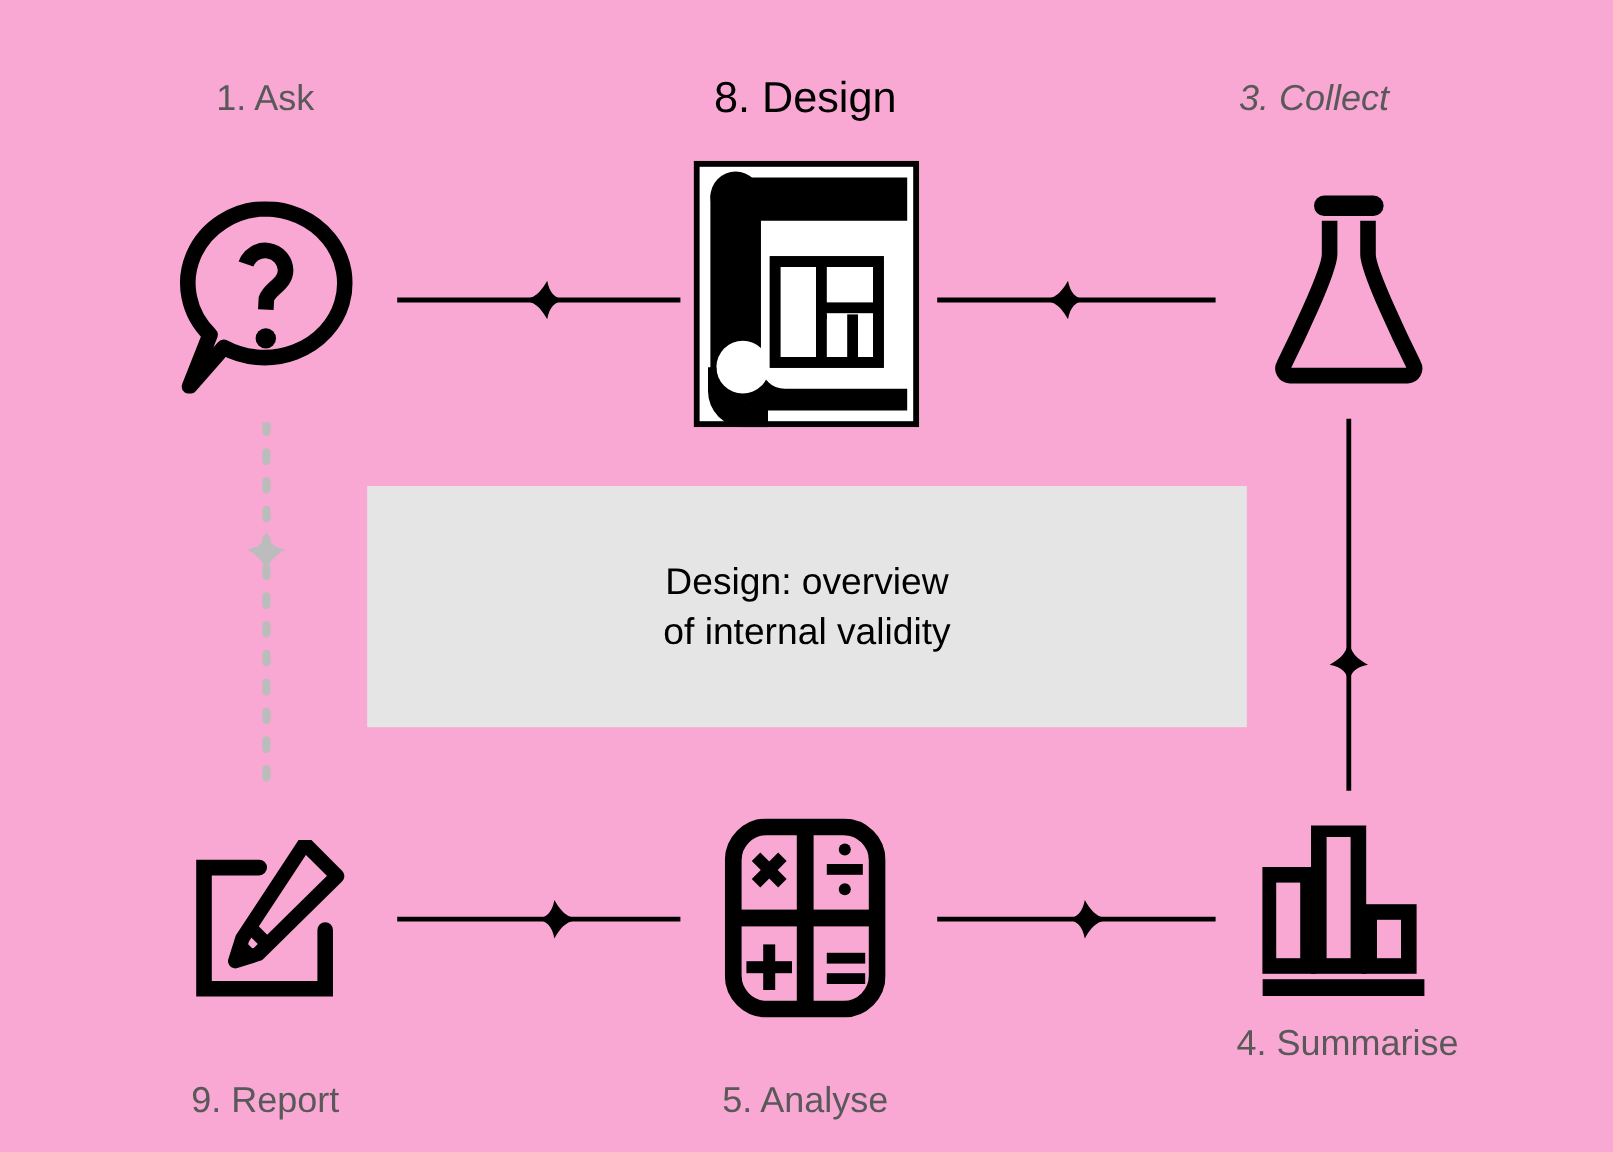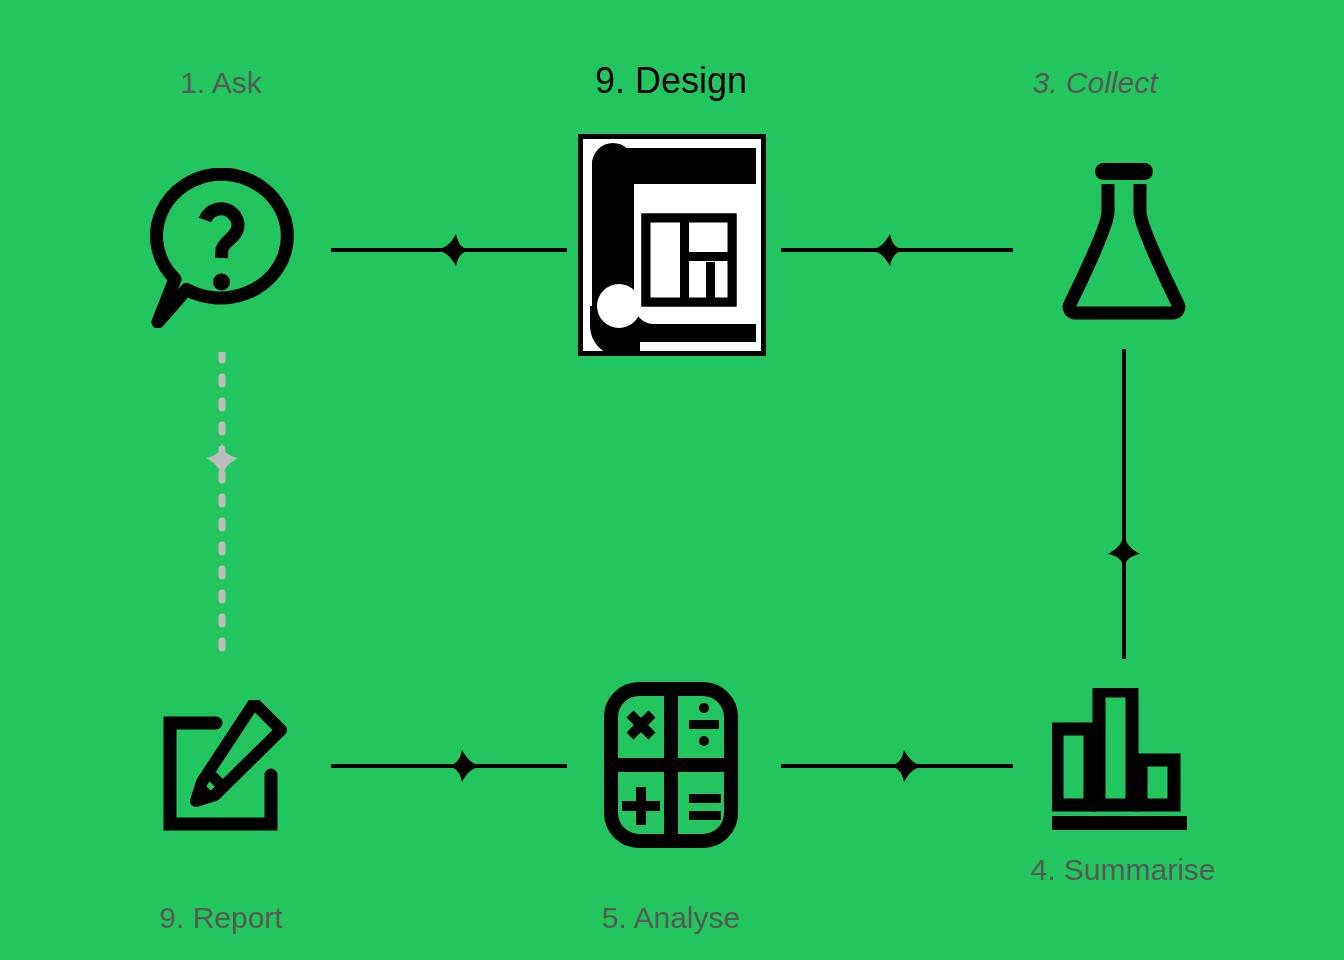--- a/index.html
+++ b/index.html
@@ -7,21 +7,21 @@
     padding: 0;
     background: #ffffff;
   }
   body {
     font-family: "Liberation Sans", sans-serif;
   }
   #canvas {
     position: relative;
     width: 1344px;
     height: 960px;
-    background: #22c55e;
+    background: #f9a8d4;
     overflow: hidden;
   }
   .node-label {
     position: absolute;
     text-align: center;
     white-space: nowrap;
     color: #595959;
     font-size: 30px;
     font-family: "Liberation Sans", sans-serif;
     line-height: 1;
@@ -68,21 +68,21 @@
     display: block;
   }
 </style>
 </head>
 <body>
 
 <div id="canvas">
 
   <div class="node-label" style="left:90px; top:68px; width:262px;">1. Ask</div>
 
-  <div class="node-label emphasis" style="left:540px; top:63px; width:262px;">9. Design</div>
+  <div class="node-label emphasis" style="left:540px; top:63px; width:262px;">8. Design</div>
 
   <div class="node-label" style="left:964px; top:68px; width:262px;font-style:italic;">3. Collect</div>
 
   <div class="node-label" style="left:992px; top:855px; width:262px;">4. Summarise</div>
 
   <div class="node-label" style="left:540px; top:903px; width:262px;">5. Analyse</div>
 
   <div class="node-label" style="left:90px; top:903px; width:262px;">9. Report</div>
 
   <div class="icon-box" style="left:148px; top:168px; width:146px; height:160px;">
@@ -198,14 +198,20 @@
     </svg>
   </div>
 
   <div class="connector" style="left:200px; top:352px; width:44px; height:312px;">
     <svg viewBox="0 0 44 312" xmlns="http://www.w3.org/2000/svg">
       <line x1="22" y1="1" x2="22" y2="311" stroke="#bcbcbc" stroke-width="7" stroke-dasharray="7 17" stroke-linecap="round"></line>
       <path d="M22 134 C22 120 20 114 6 106 C16 104 21 100 22 90 C23 100 28 104 38 106 C24 114 22 120 22 134 Z" fill="#bcbcbc"></path>
     </svg>
   </div>
 
+  <div id="center-note">
+    <div class="note-text">
+      <span class="note-line">Design: overview</span>
+      <span class="note-line">of internal validity</span>
+    </div>
+  </div>
 
 </div>
 
 </body></html>

